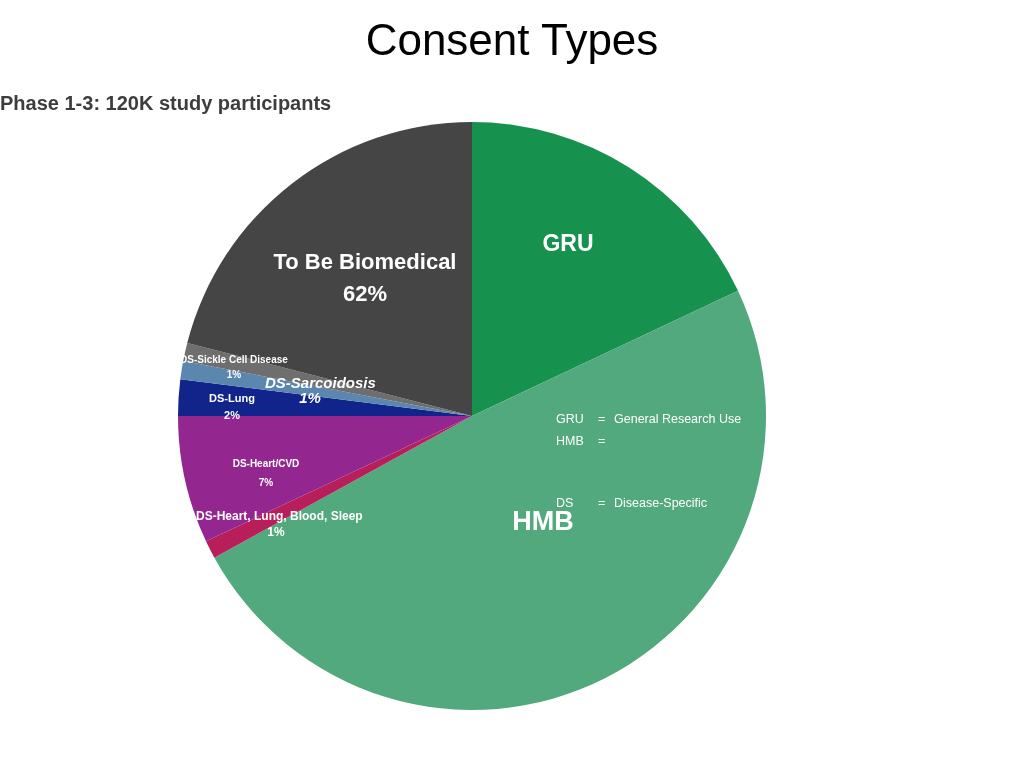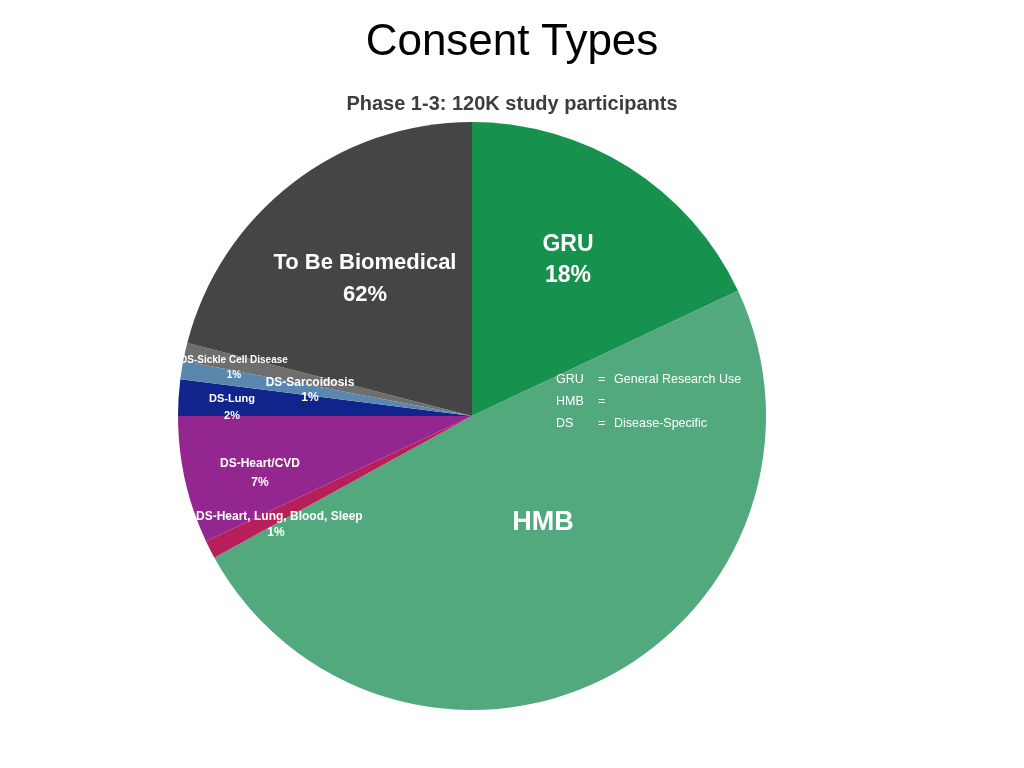--- a/index.html
+++ b/index.html
@@ -37,21 +37,21 @@
     color: #000000;
     letter-spacing: 0px;
     line-height: 52px;
     white-space: nowrap;
   }
   #chart-subtitle {
     position: absolute;
     left: 0;
     top: 90px;
     width: 1024px;
-    text-align: center;
+    text-align: left;
     font-family: "Liberation Sans", sans-serif;
     font-size: 20px;
     font-weight: bold;
     color: #3d3d3d;
     line-height: 26px;
     white-space: nowrap;
   }
 
   
   #pie-wrap {
@@ -89,50 +89,50 @@
   }
   #label-sickle {
     left: 180px; top: 352px; width: 120px;
     font-size: 10px; line-height: 15px;
     text-align: left;
   }
   #label-sickle .pct { text-align: center; width: 108px; }
 
   #label-sarcoid {
     left: 265px; top: 375px; width: 90px;
-    font-size: 12px; line-height: 15px;
+    font-size: 15px; line-height: 15px; font-style: italic;
   }
   #label-lung {
     left: 193px; top: 390px; width: 78px;
     font-size: 11px; line-height: 17px;
   }
   #label-heartcvd {
-    left: 198px; top: 454px; width: 124px;
-    font-size: 12px; line-height: 19px;
+    left: 204px; top: 454px; width: 124px;
+    font-size: 10px; line-height: 19px;
   }
   #label-hlbs {
     left: 196px; top: 508px; width: 160px;
     font-size: 12px; line-height: 16px;
   }
 
   
   #legend {
     position: absolute;
     left: 556px;
     top: 368px;
     color: #ffffff;
     font-family: "Liberation Sans", sans-serif;
     font-size: 12.5px;
     line-height: 22px;
     white-space: nowrap;
   }
   .legend-row { display: flex; align-items: baseline; }
   .legend-abbr { display: inline-block; width: 42px; }
   .legend-eq   { display: inline-block; width: 16px; }
-  .legend-def  { display: inline-block; }
+  .legend-def  { display: inline-block; margin-top: 40px; }
 </style>
 </head>
 <body>
 
 <div id="slide">
 
   <div id="chart-title">Consent Types</div>
   <div id="chart-subtitle">Phase 1-3: 120K study participants</div>
 
   <div id="pie-wrap">
@@ -145,21 +145,20 @@
           <path d="M 294 294 L 0.00 294.00 A 294 294 0 0 1 2.32 257.15 Z" fill="#10248c"></path>
           <path d="M 294 294 L 2.32 257.15 A 294 294 0 0 1 5.21 238.91 Z" fill="#5b86ad"></path>
           <path d="M 294 294 L 5.21 238.91 A 294 294 0 0 1 9.24 220.89 Z" fill="#6e6e6e"></path>
           <path d="M 294 294 L 9.24 220.89 A 294 294 0 0 1 294.00 0.00 Z" fill="#454545"></path>
         </g>
     </svg>
   </div>
 
   <div class="slice-label" id="label-gru">
     <span>GRU</span>
-    <span class="pct">18%</span>
   </div>
 
   <div class="slice-label" id="label-hmb">
     <span>HMB</span>
   </div>
 
   <div class="slice-label" id="label-tbd">
     <span>To Be Biomedical</span>
     <span class="pct">62%</span>
   </div>

